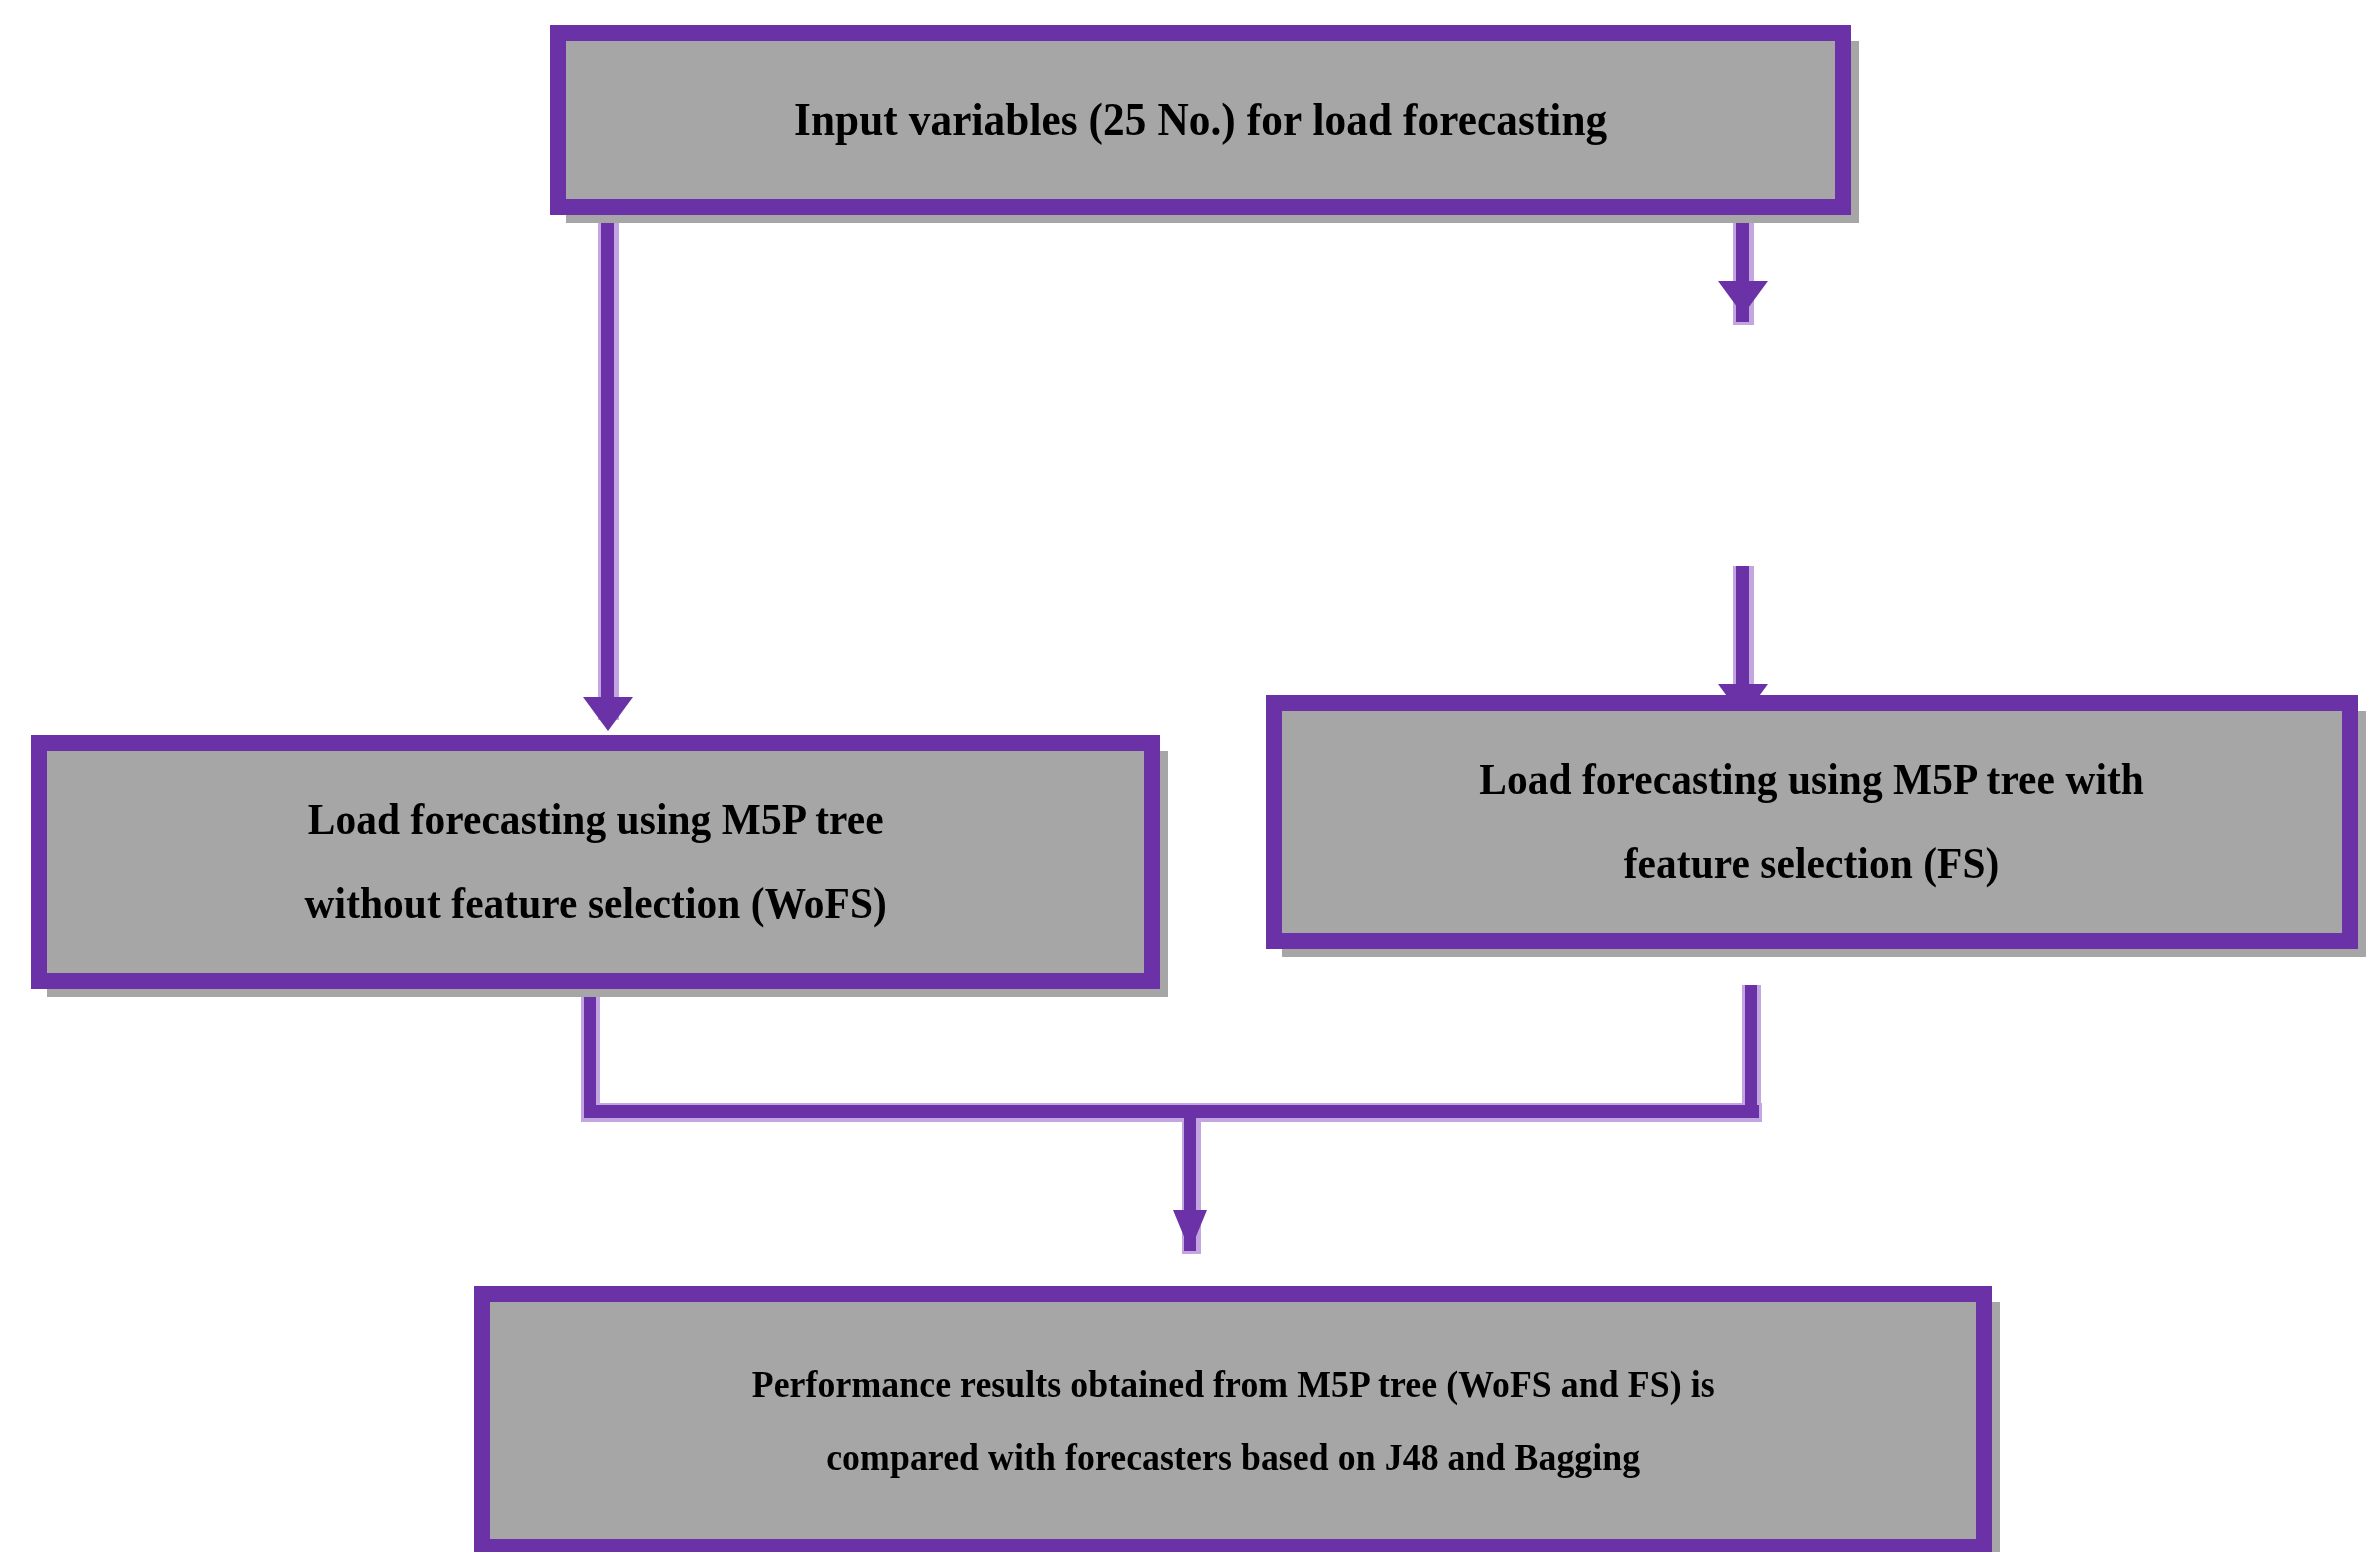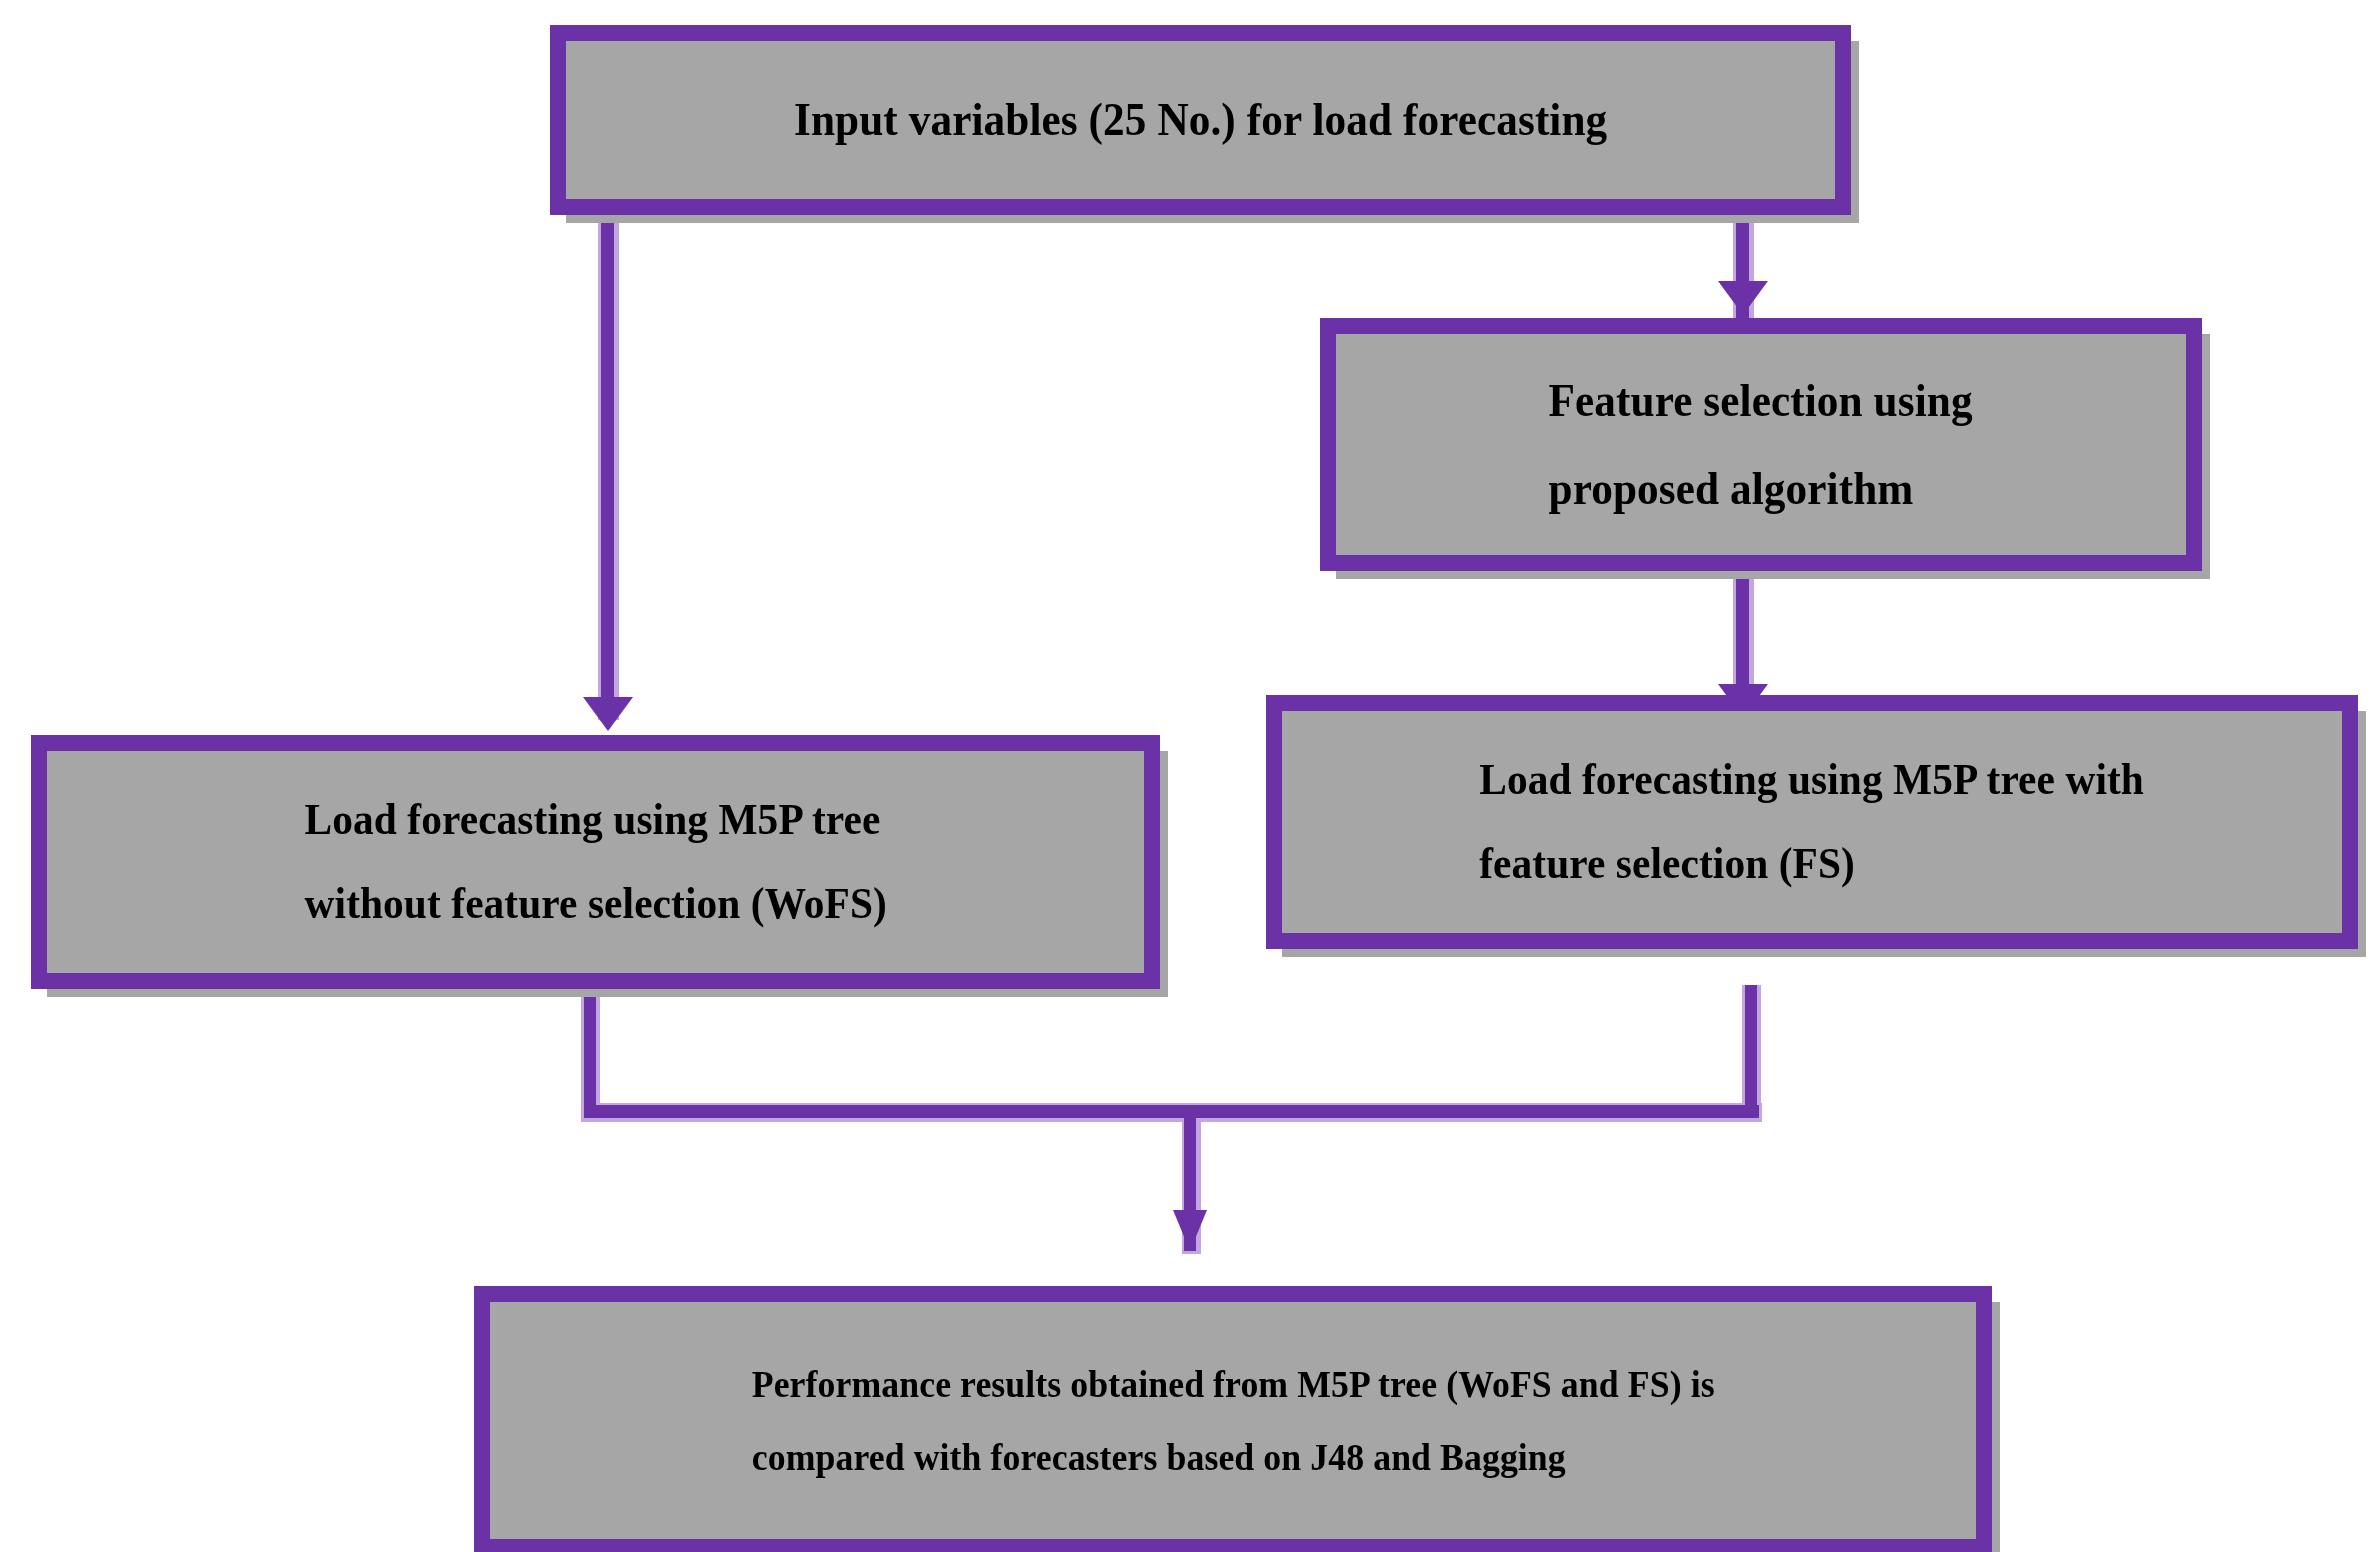--- a/index.html
+++ b/index.html
@@ -20,20 +20,21 @@
   
   .node {
     position: absolute;
     box-sizing: border-box;
     background: #d9e1f2;
     border: 4.4px solid #b08fd4;
     outline: 0;
     display: flex;
     align-items: center;
     justify-content: center;
+    text-align: center;
     z-index: 3;
   }
   
   .node::before {
     content: "";
     position: absolute;
     left: -4.4px; top: -4.4px; right: -4.4px; bottom: -4.4px;
     border: 16px solid #6b32a8;
     box-sizing: border-box;
     pointer-events: none;
@@ -131,24 +132,20 @@
   <div class="conn" style="left:584px; top:1105px; width:1175px; height:13.2px;"></div>
 
   <div class="conn-edge" style="left:1182px; top:1114px; width:19px; height:140px;"></div>
   <div class="conn" style="left:1184px; top:1114px; width:11.8px; height:137px;"></div>
   <div class="arrowhead slim" style="left:1173px; top:1210px;"></div>
 
   <div class="node" id="node-input">
     <div class="label">Input variables (25 No.) for load forecasting</div>
   </div>
 
-  <div class="node" id="node-feature">
-    <div class="label">Feature selection using
-proposed algorithm</div>
-  </div>
 
   <div class="node" id="node-wofs">
     <div class="label">Load forecasting using M5P tree
 without feature selection (WoFS)</div>
   </div>
 
   <div class="node" id="node-fs">
     <div class="label">Load forecasting using M5P tree with
 feature selection (FS)</div>
   </div>

